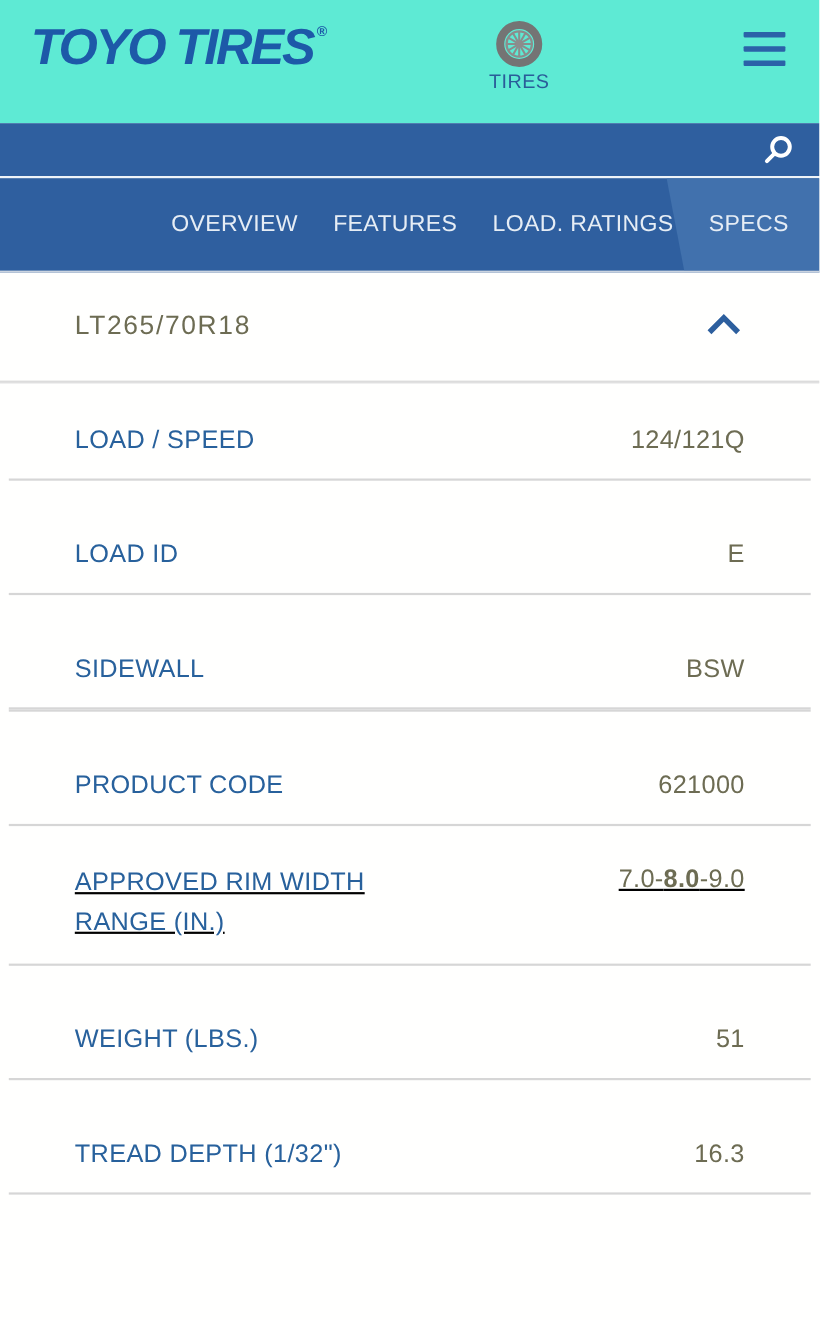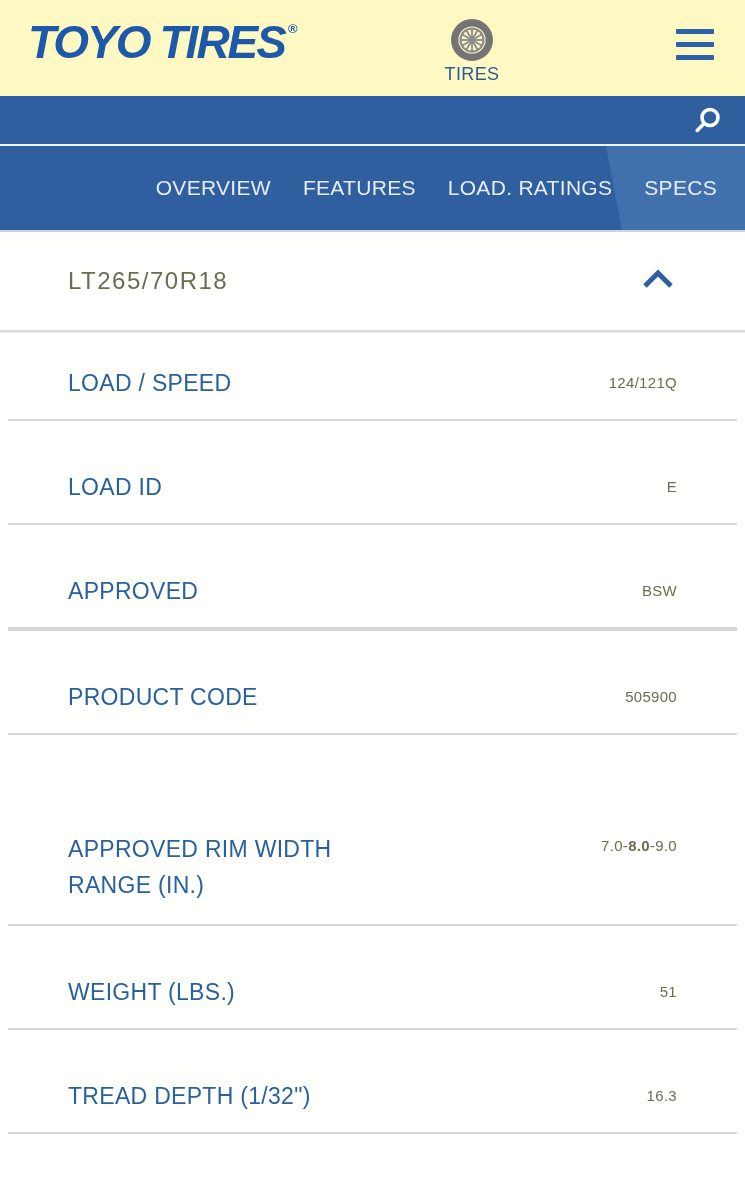--- a/index.html
+++ b/index.html
@@ -2,21 +2,21 @@
 <html><head>
 <meta charset="utf-8">
 <style>
   html,body{margin:0;padding:0;}
   body{
     width:745px;height:1200px;overflow:hidden;background:#fffffe;
     font-family:"Liberation Sans", sans-serif;
     -webkit-font-smoothing:antialiased;
   }
   
-  .top-header{position:relative;height:96px;background:#fef9c3;}
+  .top-header{position:relative;height:112px;background:#5eead4;}
   .logo{
     position:absolute;left:28px;top:20px;display:flex;align-items:flex-start;
     color:#1d59a8;font-style:italic;font-weight:bold;font-size:46px;
     letter-spacing:-2px;line-height:44px;cursor:pointer;
   }
   .logo .t2{margin-left:10px;}
   .logo sup{font-size:13px;letter-spacing:0;line-height:13px;margin-top:2px;margin-left:3px;font-style:normal;}
   .hdr-shortcut{position:absolute;top:18px;text-align:center;cursor:pointer;}
   .hdr-shortcut .ic{display:block;margin:0 auto;height:44px;}
   .hdr-shortcut .lbl{
@@ -57,28 +57,28 @@
   }
   .size-title{
     color:#6d6c53;font-size:24px;font-weight:400;letter-spacing:1.5px;
   }
   .full-divider{height:2px;background:#dcdcdc;box-shadow:0 1px 0 #efefef;}
   .spec-row{
     display:flex;justify-content:space-between;align-items:flex-end;
     padding:51px 68px 21px 68px;line-height:30px;
   }
   .spec-row.first{padding-top:36px;border-radius:24px;}
-  .spec-row.tall{padding-top:96px;align-items:flex-start;}
+  .spec-row.tall{padding-top:32px;align-items:flex-start;text-decoration:underline;}
   .spec-label{
     color:#28619c;font-size:23px;letter-spacing:.3px;max-width:290px;line-height:36px;
   }
   .spec-row .spec-label{line-height:30px;}
   .spec-row.tall .spec-label{line-height:36px;}
   .spec-value{
-    color:#6d6c53;font-size:15px;letter-spacing:.3px;text-align:right;white-space:nowrap;
+    color:#6d6c53;font-size:23px;letter-spacing:.3px;text-align:right;white-space:nowrap;
   }
   .spec-value b{font-weight:700;}
   .row-divider{height:2px;background:#d6d6d6;margin:0 8px;}
 </style>
 </head>
 <body>
 
 <div class="top-header">
   <div class="logo">
     <span>TOYO</span>
@@ -151,30 +151,30 @@
   </div>
   <div class="row-divider"></div>
 
   <div class="spec-row">
     <span class="spec-label">LOAD ID</span>
     <span class="spec-value">E</span>
   </div>
   <div class="row-divider"></div>
 
   <div class="spec-row">
-    <span class="spec-label">APPROVED</span>
+    <span class="spec-label">SIDEWALL</span>
     <span class="spec-value">BSW</span>
   </div>
   <div class="row-divider"></div>
 
   <div class="row-divider"></div>
 
   <div class="spec-row">
     <span class="spec-label">PRODUCT CODE</span>
-    <span class="spec-value">505900</span>
+    <span class="spec-value">621000</span>
   </div>
   <div class="row-divider"></div>
 
   <div class="spec-row tall">
     <span class="spec-label">APPROVED RIM WIDTH RANGE (IN.)</span>
     <span class="spec-value"><span>7.0-</span><b>8.0</b><span>-9.0</span></span>
   </div>
   <div class="row-divider"></div>
 
   <div class="spec-row">

